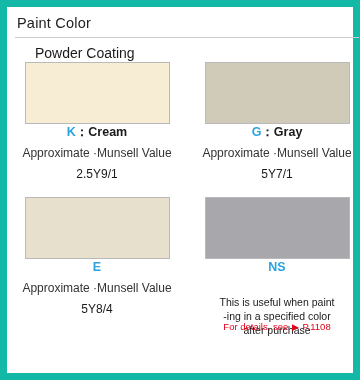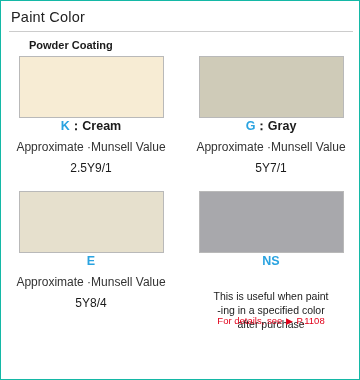--- a/index.html
+++ b/index.html
@@ -11,21 +11,21 @@
     height: 380px;
     background: #ffffff;
     font-family: "Liberation Sans", sans-serif;
     overflow: hidden;
   }
   .page {
     position: relative;
     width: 360px;
     height: 380px;
     box-sizing: border-box;
-    border: 1px solid #14b8a6;
+    border: 7px solid #14b8a6;
     background: #ffffff;
   }
   .title {
     position: absolute;
     left: 10px;
     top: 8px;
     font-size: 14.5px;
     color: #222222;
     letter-spacing: 0.2px;
   }
@@ -50,22 +50,22 @@
   }
   .cell {
     width: 180px;
     box-sizing: border-box;
     padding: 0 8px;
     text-align: center;
     position: relative;
   }
 
   .sublabel {
-    font-size: 11px;
-    font-weight: bold;
+    font-size: 14px;
+    font-weight: normal;
     color: #1a1a1a;
     text-align: left;
     padding-left: 20px;
     margin: 6px 0 3px 0;
     height: 14px;
   }
   .sublabel.empty {
     height: 14px;
     margin: 6px 0 3px 0;
   }

